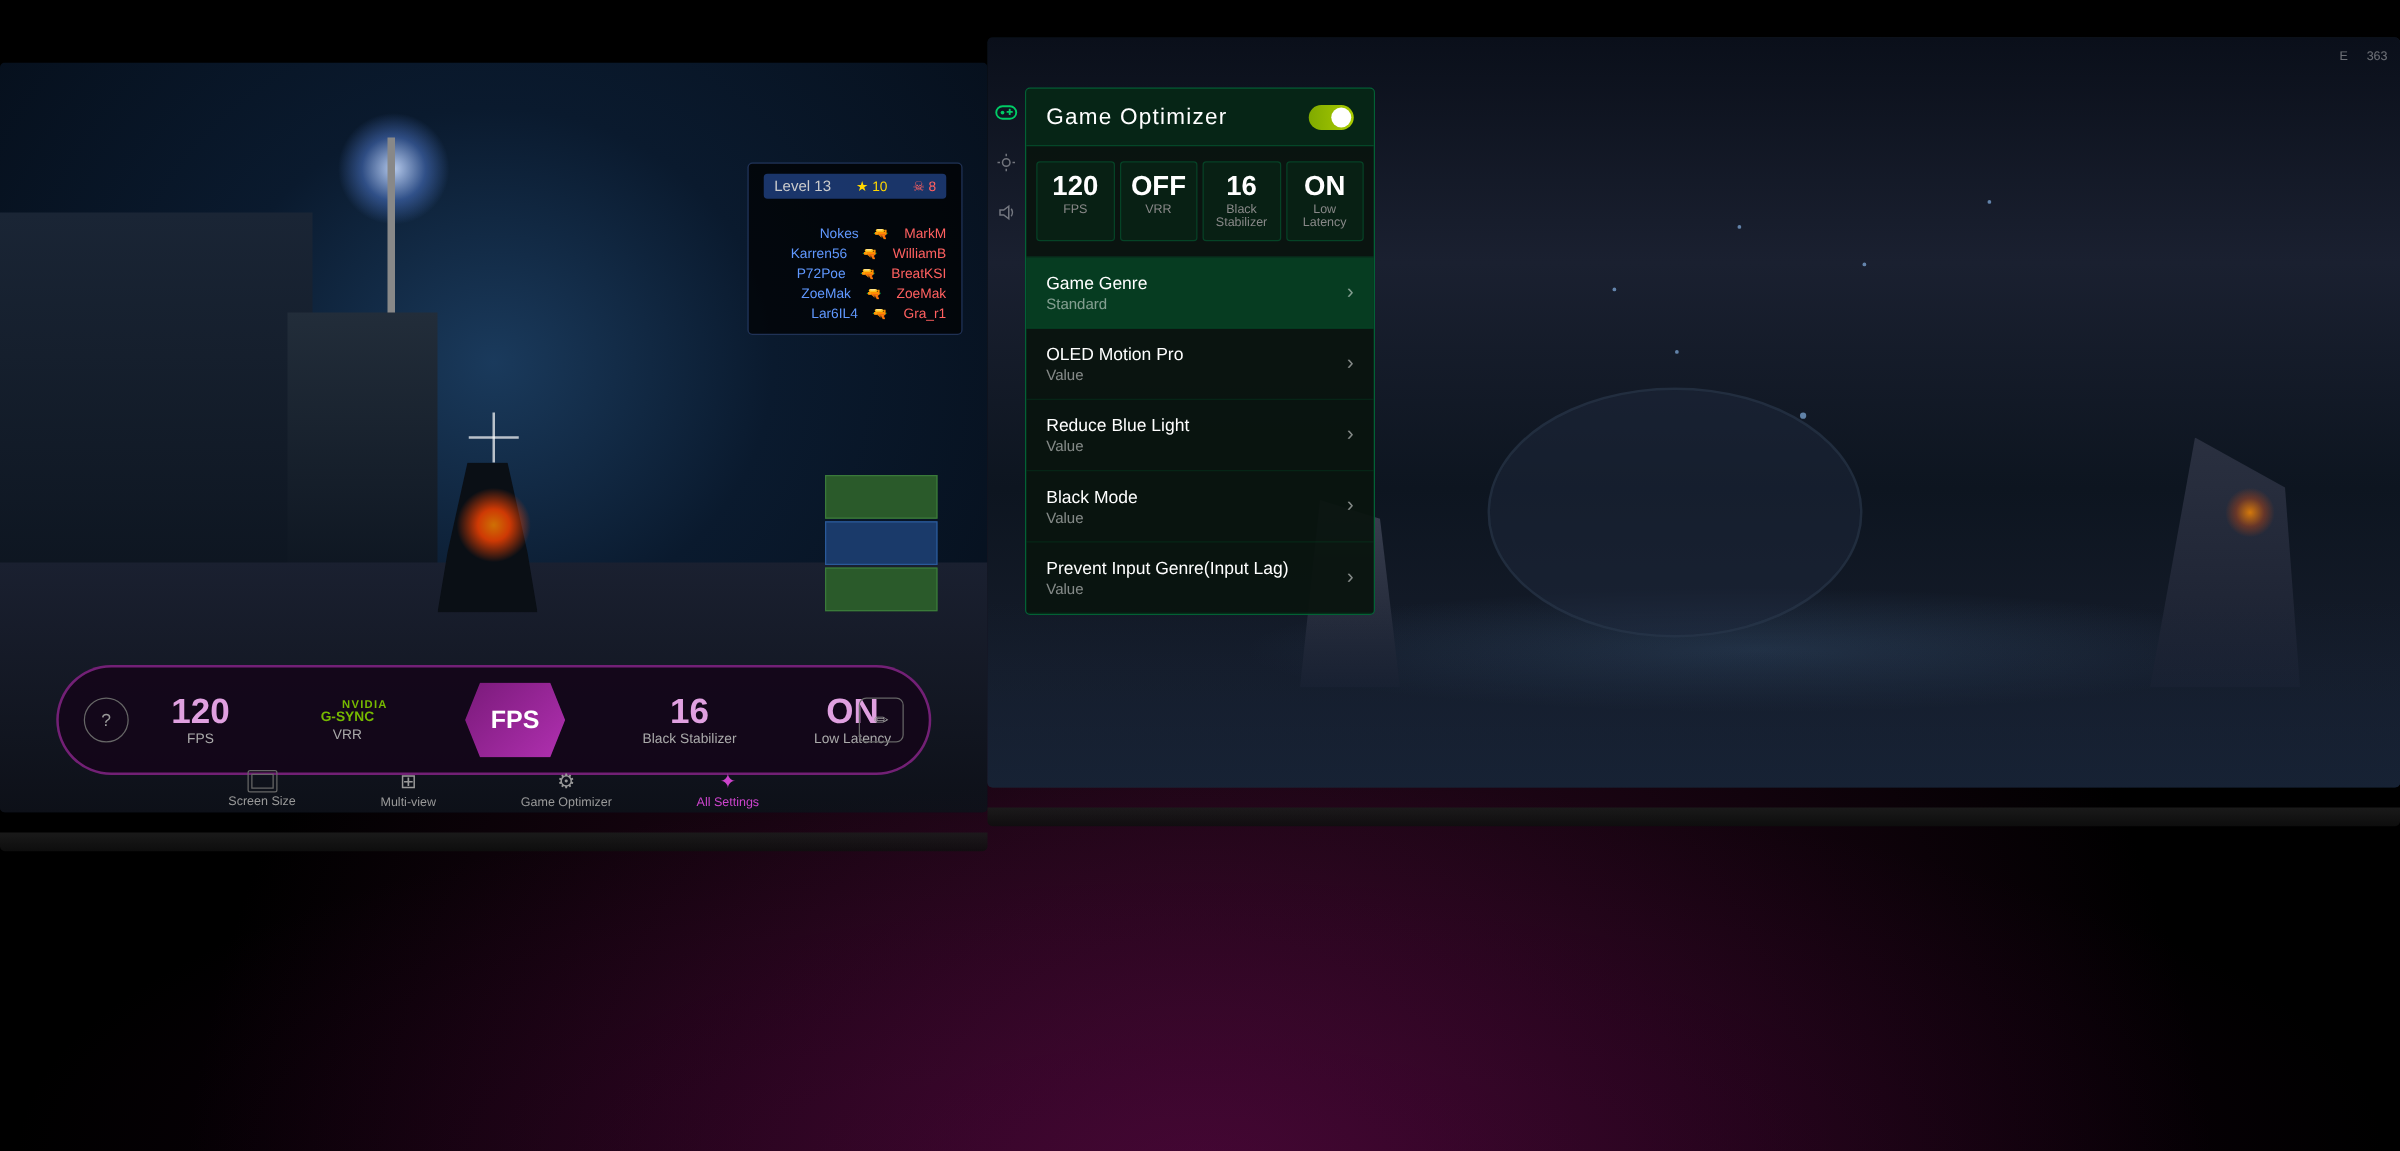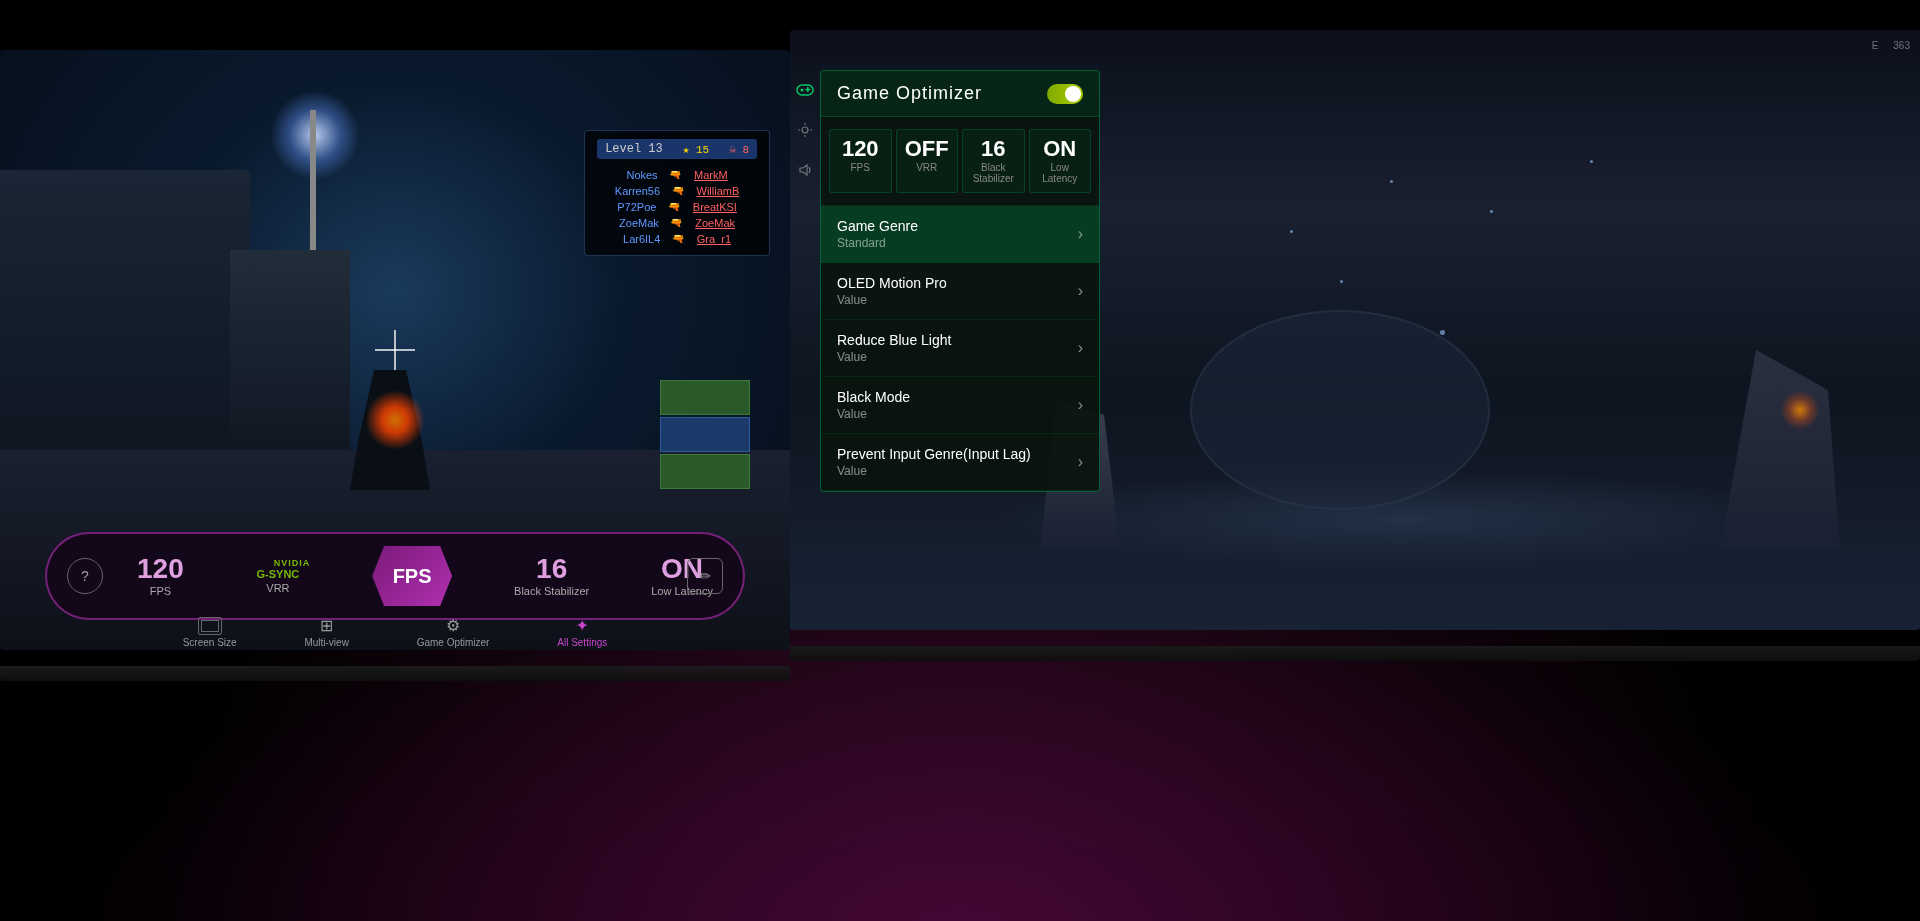--- a/index.html
+++ b/index.html
@@ -127,45 +127,44 @@
       border: 1px solid rgba(100,150,255,0.3);
       padding: 8px 12px;
       border-radius: 4px;
       color: #fff;
       font-size: 11px;
     }
     .level-bar {
       display: flex;
       align-items: center;
       gap: 20px;
-      margin-bottom: 8px;
+      margin-bottom: 20px;
       font-size: 12px;
       color: #ccc;
       background: rgba(50,100,200,0.5);
       padding: 3px 8px;
       border-radius: 3px;
-      font-family: Liberation Mono, monospace;
     }
     .star-badge {
       color: #ffd700;
       font-size: 11px;
     }
     .skull-badge {
       color: #ff6060;
       font-size: 11px;
     }
     .score-row {
       display: flex;
-      justify-content: center;
+      justify-content: flex-end;
       gap: 12px;
       padding: 2px 0;
       font-size: 11px;
     }
     .score-name { color: #aaa; }
-    .score-name-red { color: #ff6060; text-decoration: underline; }
+    .score-name-red { color: #ff6060; }
     .score-name-blue { color: #6098ff; }
     .score-weapon {
       color: #ccc;
       font-size: 10px;
     }
 
     
     .hud-bar {
       position: absolute;
       bottom: 30px;
@@ -573,21 +572,21 @@
 
         <div class="container-stack">
           <div class="container-box"></div>
           <div class="container-box container-box2"></div>
           <div class="container-box"></div>
         </div>
 
         <div class="scoreboard">
           <div class="level-bar">
             <span>Level 13</span>
-            <span class="star-badge">★ 15</span>
+            <span class="star-badge">★ 10</span>
             <span class="skull-badge">☠ 8</span>
           </div>
           <div class="score-row">
             <span class="score-name score-name-blue">Nokes</span>
             <span class="score-weapon">🔫</span>
             <span class="score-name score-name-red">MarkM</span>
           </div>
           <div class="score-row">
             <span class="score-name score-name-blue">Karren56</span>
             <span class="score-weapon">🔫</span>

